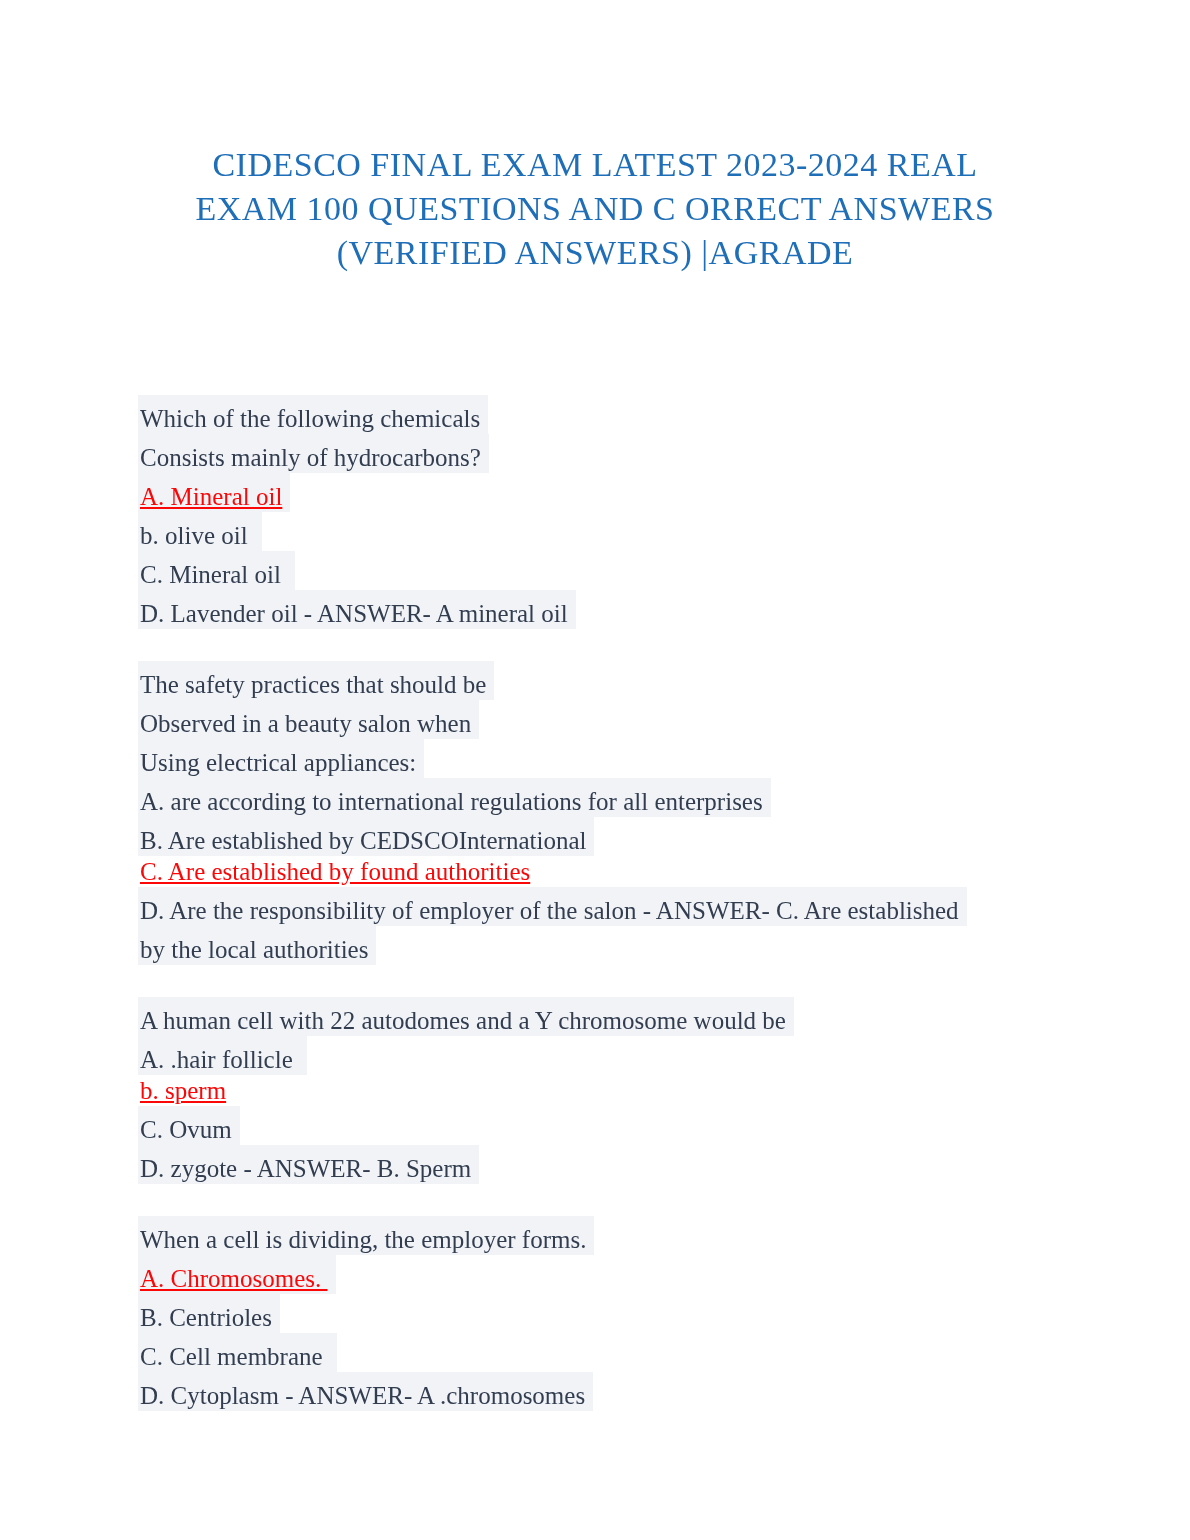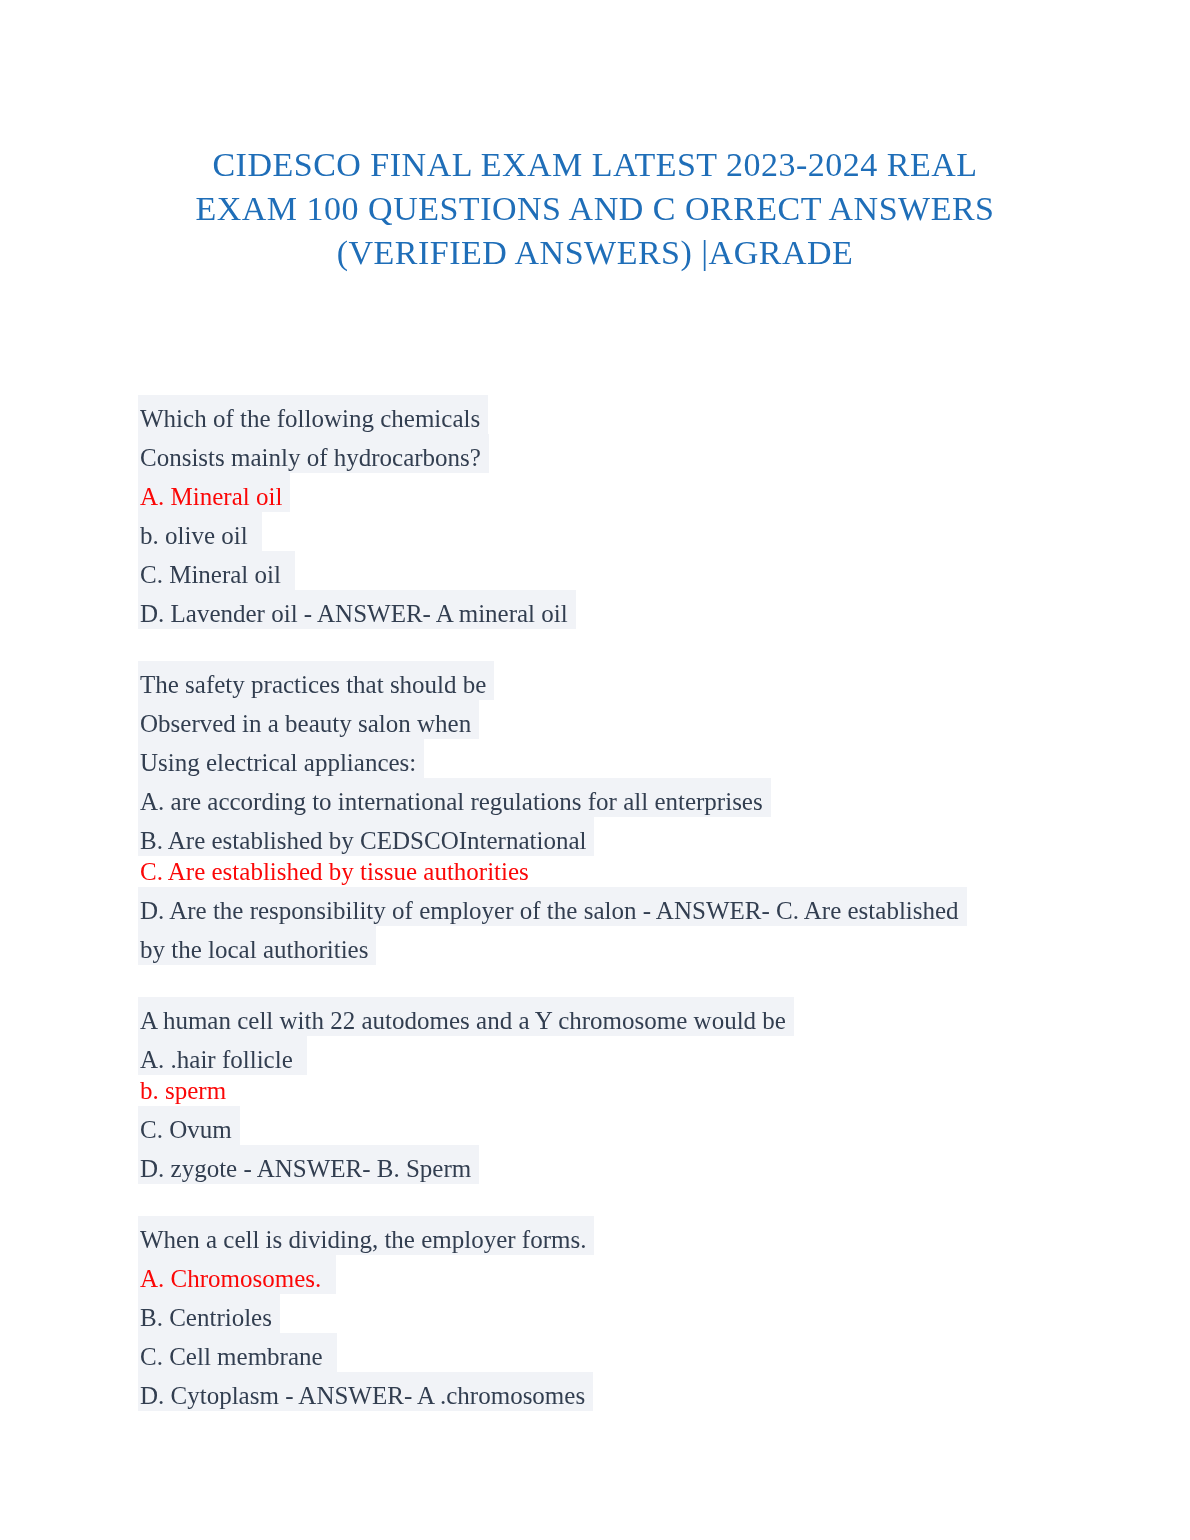--- a/index.html
+++ b/index.html
@@ -36,21 +36,21 @@
   .qblock { margin-bottom: 32px; }
   .line { min-height: 31px; }
   .line .hl {
     display: inline-block;
     line-height: 31px;
     background: var(--hl);
     padding: 8px 8px 0 2px;
     margin-left: -2px;
     white-space: pre-wrap;
   }
-  .line.red .hl { color: var(--red); }
+  .line.red .hl { color: var(--red); text-decoration: underline; }
   .line.nohl .hl {
     background: transparent;
     padding: 0;
     margin-left: 0;
   }
 </style>
 </head>
 <body>
 
 <div class="page">
@@ -69,21 +69,21 @@
         <div class="line"><span class="hl">b. olive oil </span></div>
         <div class="line"><span class="hl">C. Mineral oil </span></div>
         <div class="line"><span class="hl">D. Lavender oil - ANSWER- A mineral oil</span></div>
       </div>
       <div class="qblock">
         <div class="line"><span class="hl">The safety practices that should be</span></div>
         <div class="line"><span class="hl">Observed in a beauty salon when</span></div>
         <div class="line"><span class="hl">Using electrical appliances:</span></div>
         <div class="line"><span class="hl">A. are according to international regulations for all enterprises</span></div>
         <div class="line"><span class="hl">B. Are established by CEDSCOInternational</span></div>
-        <div class="line red nohl"><span class="hl">C. Are established by tissue authorities</span></div>
+        <div class="line red nohl"><span class="hl">C. Are established by found authorities</span></div>
         <div class="line"><span class="hl">D. Are the responsibility of employer of the salon - ANSWER- C. Are established</span></div>
         <div class="line"><span class="hl">by the local authorities</span></div>
       </div>
       <div class="qblock">
         <div class="line"><span class="hl">A human cell with 22 autodomes and a Y chromosome would be</span></div>
         <div class="line"><span class="hl">A. .hair follicle </span></div>
         <div class="line red nohl"><span class="hl">b. sperm</span></div>
         <div class="line"><span class="hl">C. Ovum</span></div>
         <div class="line"><span class="hl">D. zygote - ANSWER- B. Sperm</span></div>
       </div>

